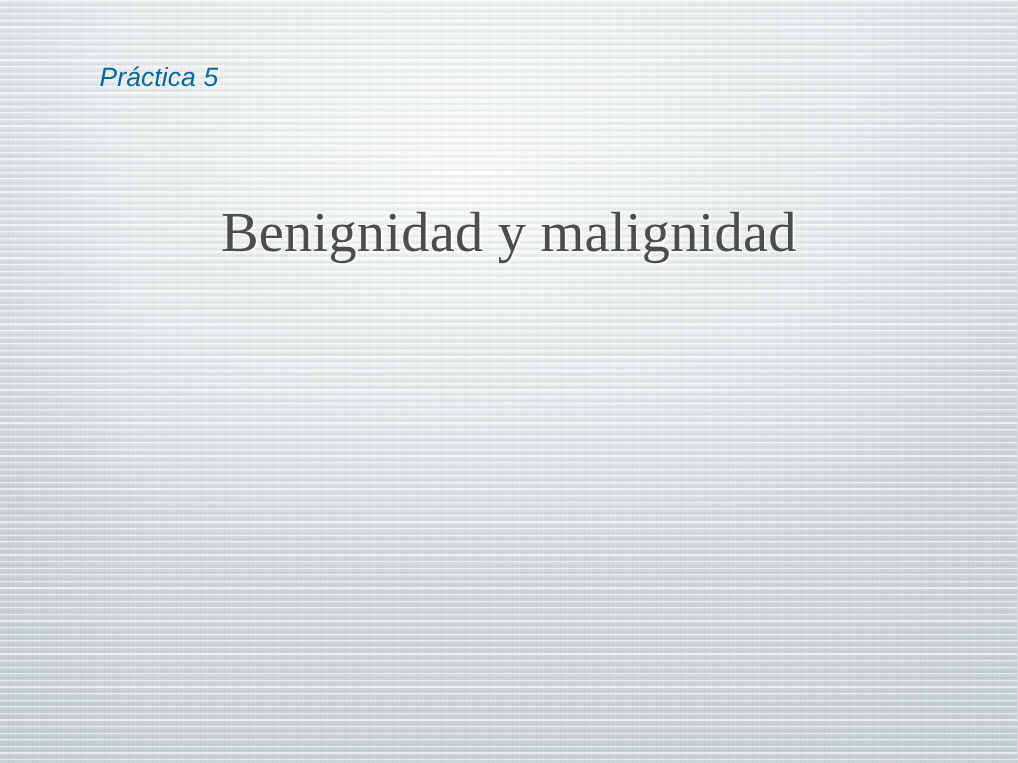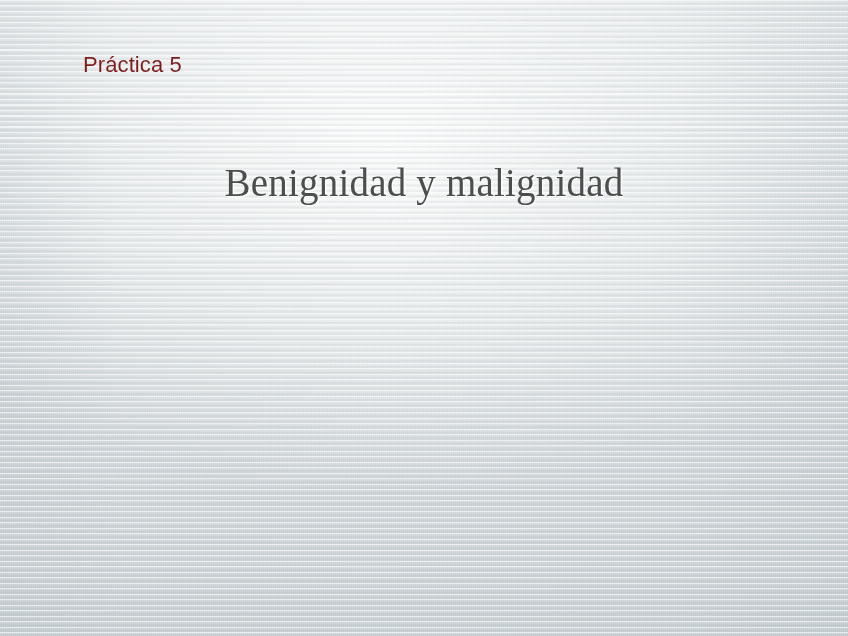--- a/index.html
+++ b/index.html
@@ -81,41 +81,42 @@
 
   
   .eyebrow {
     position: absolute;
     left: 83px;
     top: 52px;
     font-family: "Liberation Sans", sans-serif;
     font-size: 22px;
     line-height: 26px;
     letter-spacing: 0.1px;
-    color: #7f1d1d;
+    color: #0369a1;
     white-space: nowrap;
+    font-style: italic;
   }
 
   .title-block {
     position: absolute;
     left: 0;
     right: 0;
     top: 148px;
     text-align: center;
     padding: 0 70px;
   }
   .title {
     display: block;
     font-family: "Liberation Serif", "DejaVu Serif", serif;
-    font-size: 39px;
+    font-size: 47px;
     line-height: 62px;
     font-weight: normal;
     color: #4c4d4d;
     letter-spacing: 0.2px;
-    margin: 4px;
+    margin: 15px;
     text-shadow: 1px 1px 1px rgba(255,255,255,0.85),
                  2px 2px 2px rgba(255,255,255,0.45);
   }
   .title-line { display: block; }
 </style>
 </head>
 <body>
 
 <div id="slide">
 

